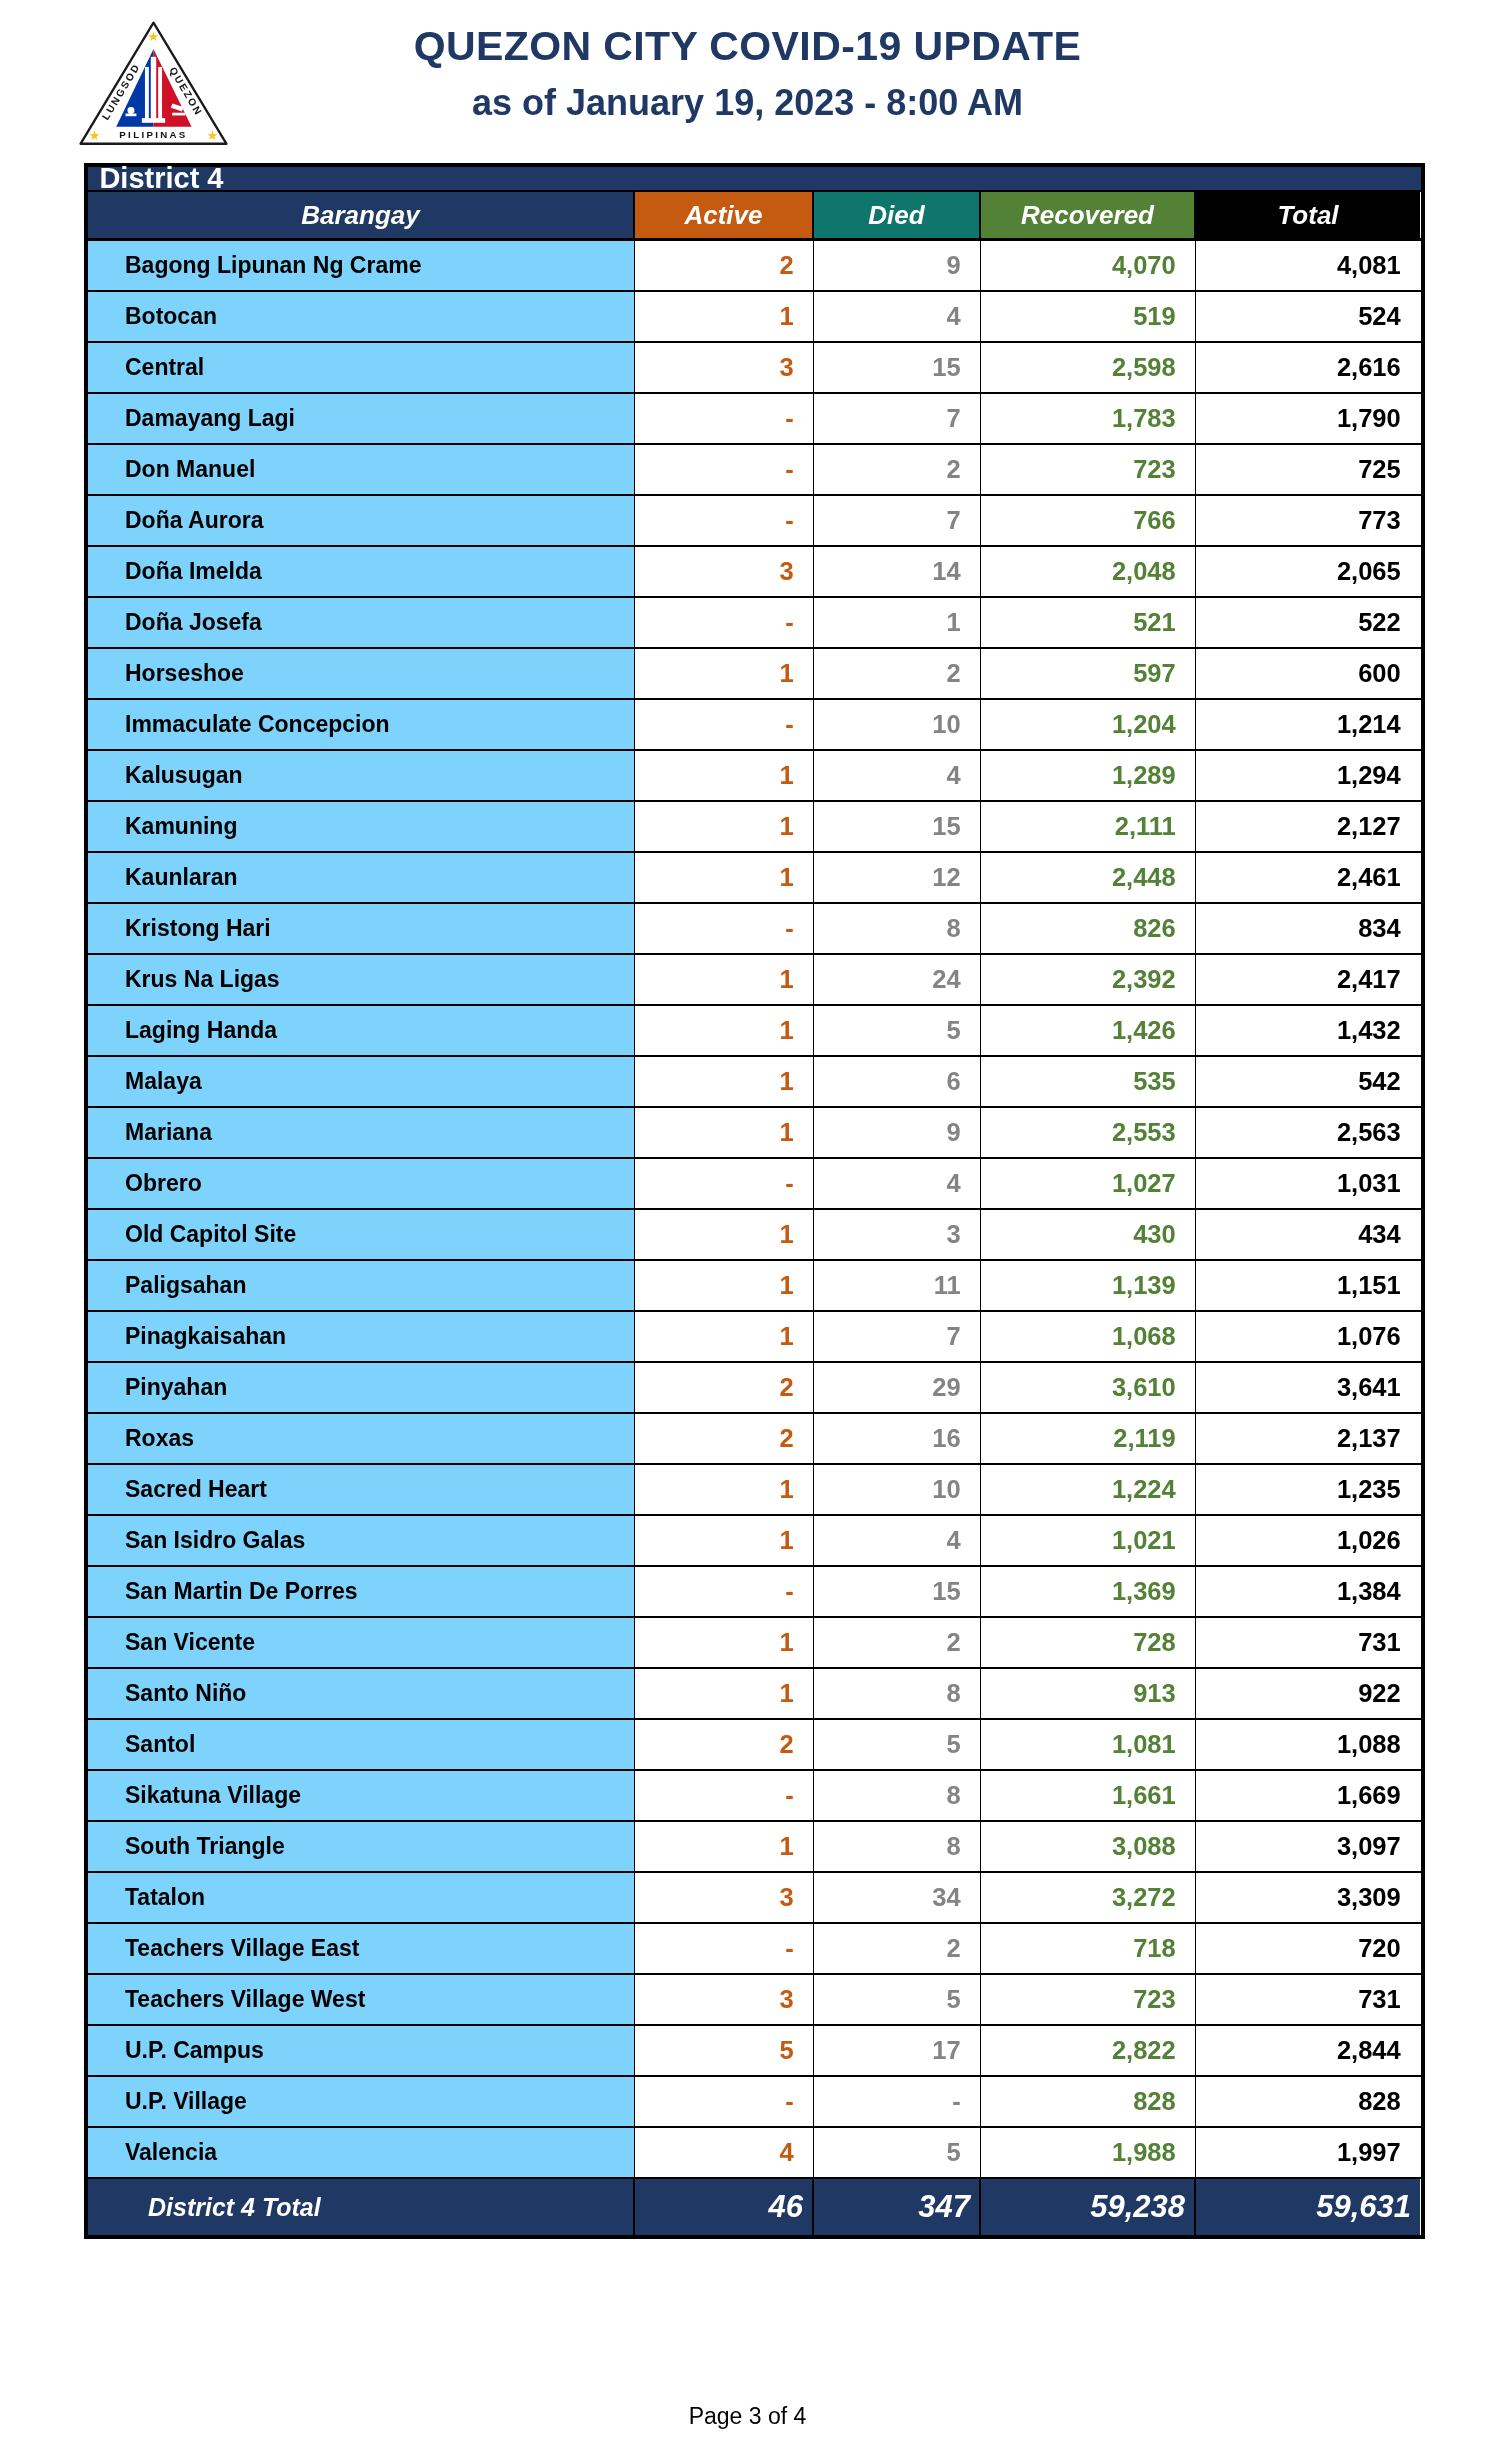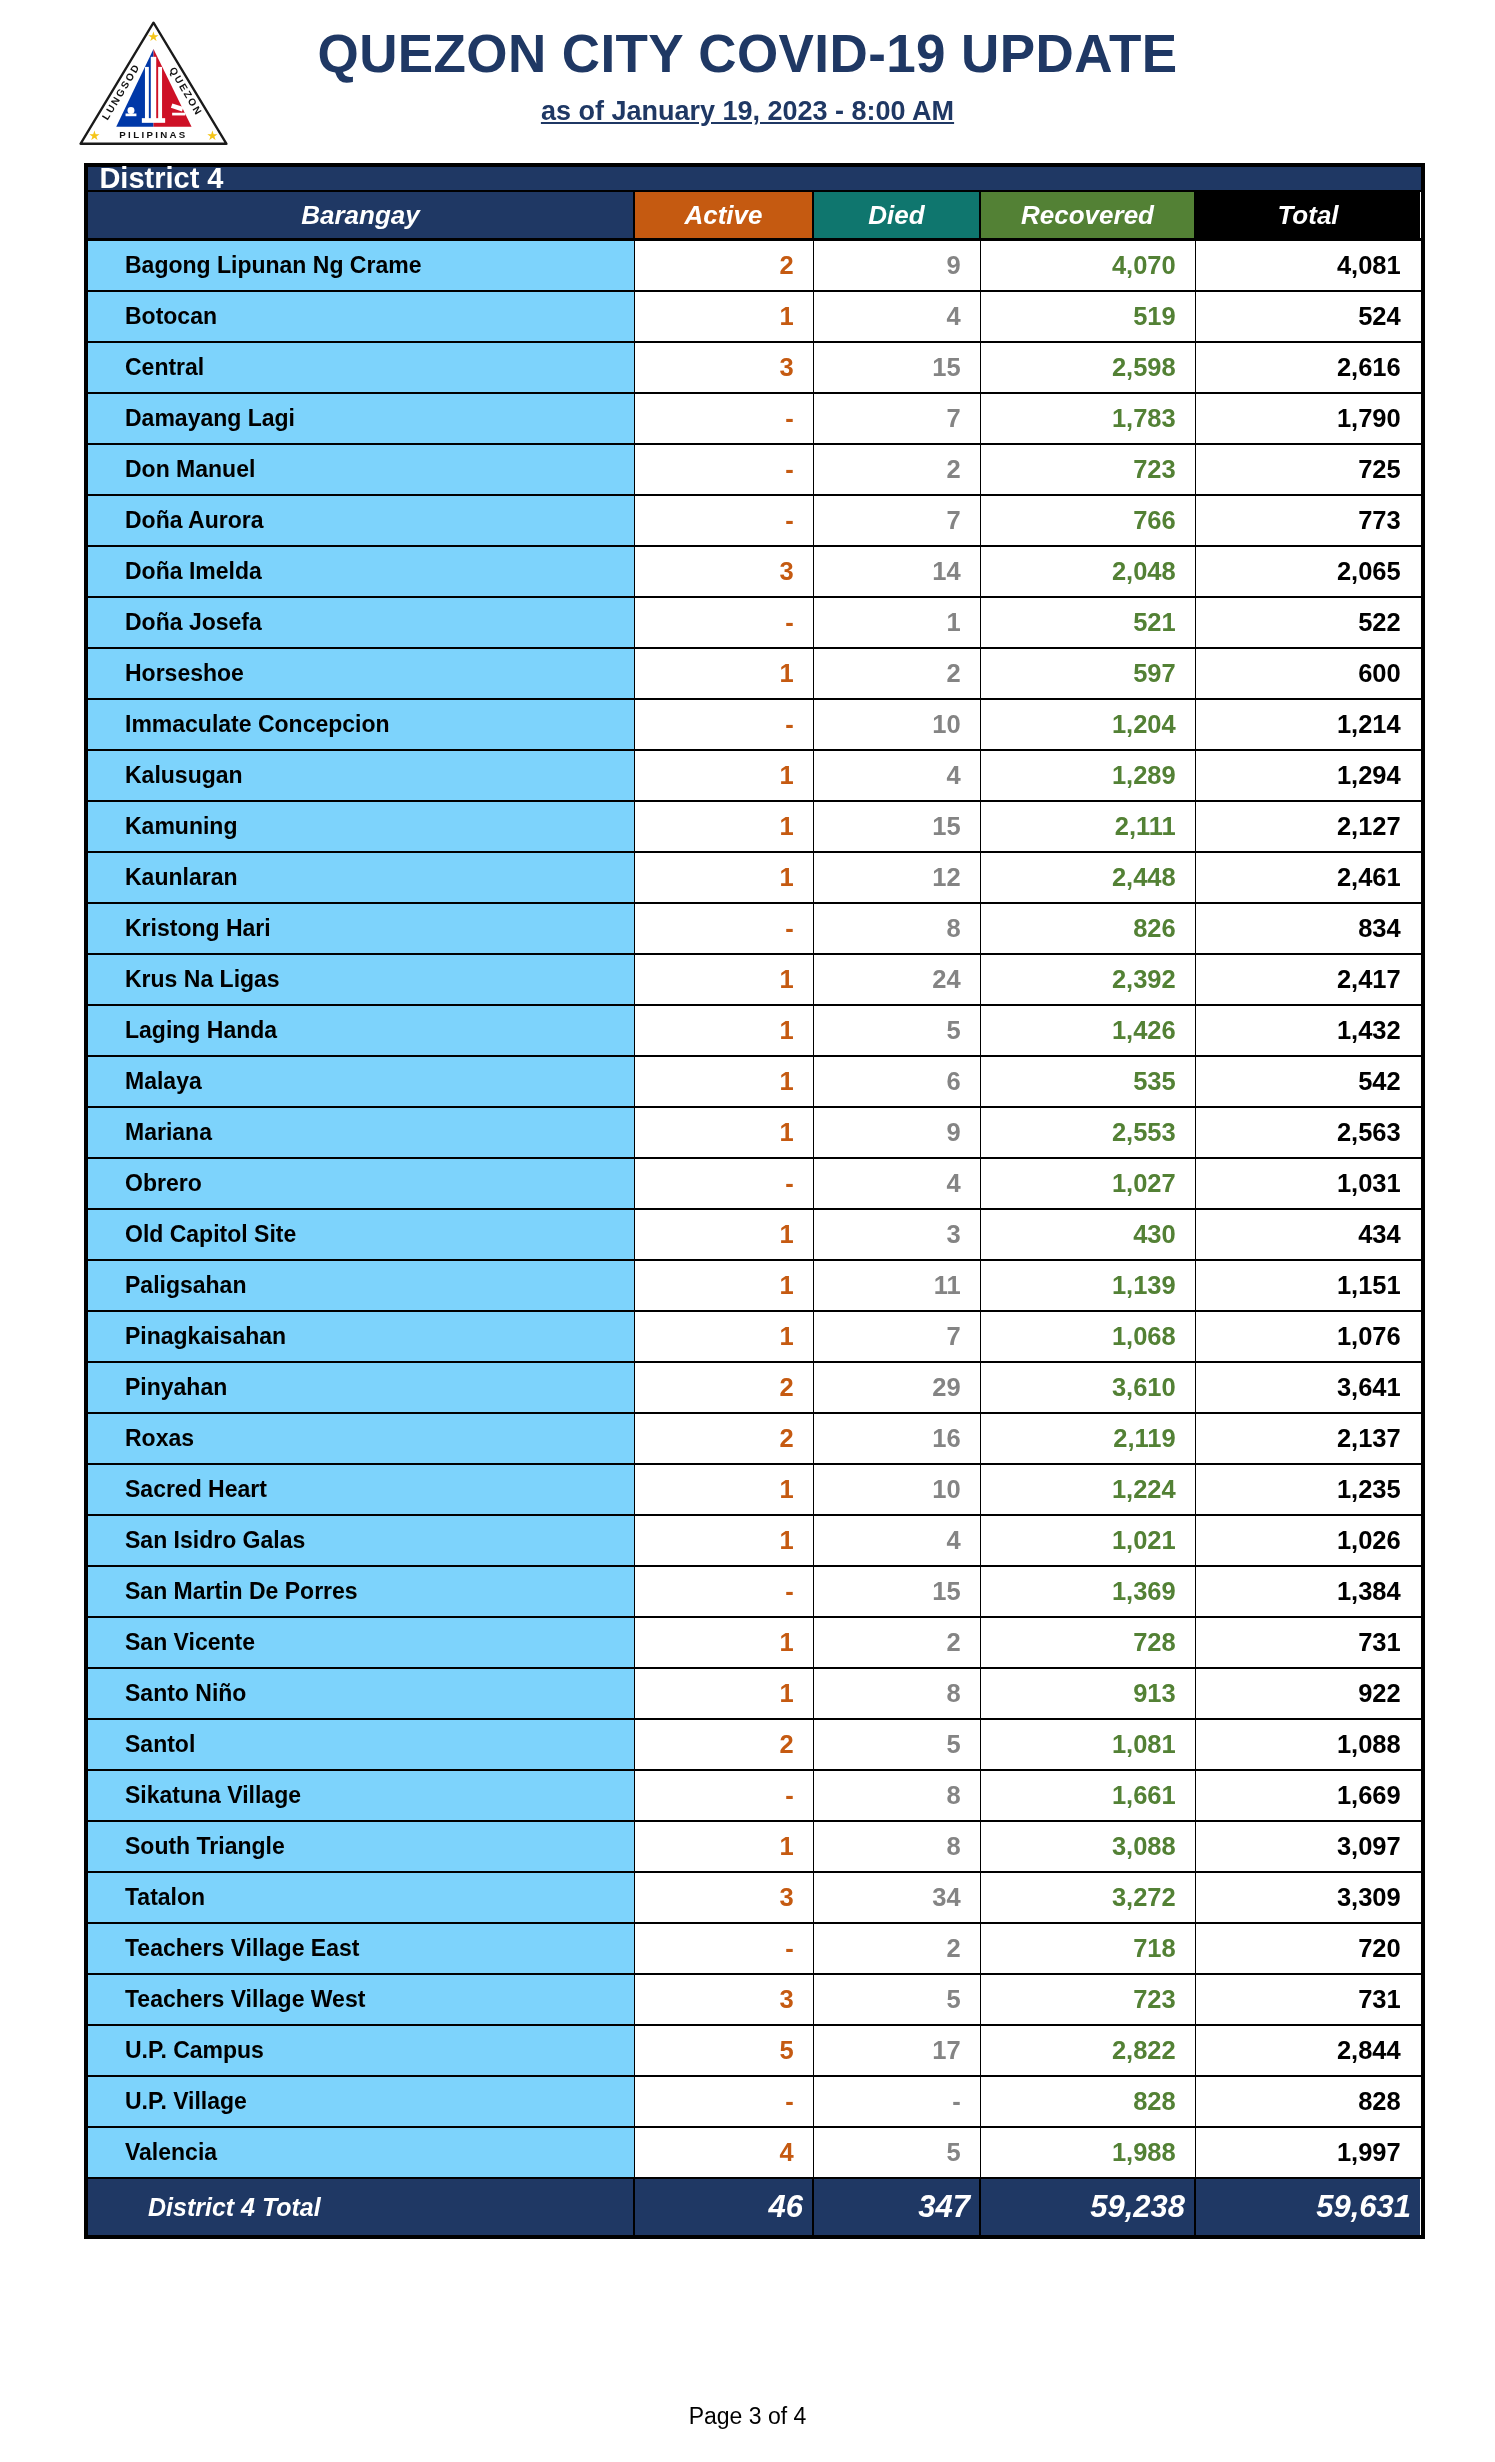--- a/index.html
+++ b/index.html
@@ -5,22 +5,22 @@
   html,body{margin:0;padding:0;}
   body{
     width:1495px;height:2462px;background:#ffffff;
     font-family:"Liberation Sans",sans-serif;
   }
   .page{position:relative;width:1495px;height:2462px;overflow:hidden;background:#fff;}
 
   
   .logo{position:absolute;left:75px;top:17.6px;width:157px;height:132px;}
   .title-block{position:absolute;left:0;top:23px;width:1495px;text-align:center;}
-  .title{font-size:53px;font-weight:bold;color:#1F3864;letter-spacing:0.4px;}
-  .subtitle{font-size:27px;font-weight:bold;color:#1F3864;margin-top:12.3px;text-decoration:underline;}
+  .title{font-size:41px;font-weight:bold;color:#1F3864;letter-spacing:0.4px;}
+  .subtitle{font-size:36px;font-weight:bold;color:#1F3864;margin-top:12.3px;}
 
   
   .tbl{
     position:absolute;left:84px;top:163px;width:1341px;
     border:4.4px solid #000;box-sizing:border-box;background:#fff;
   }
   .district-band{
     height:25px;background:#1F3864;color:#fff;
     display:flex;align-items:center;padding-left:11.4px;
     font-size:29px;font-weight:bold;

